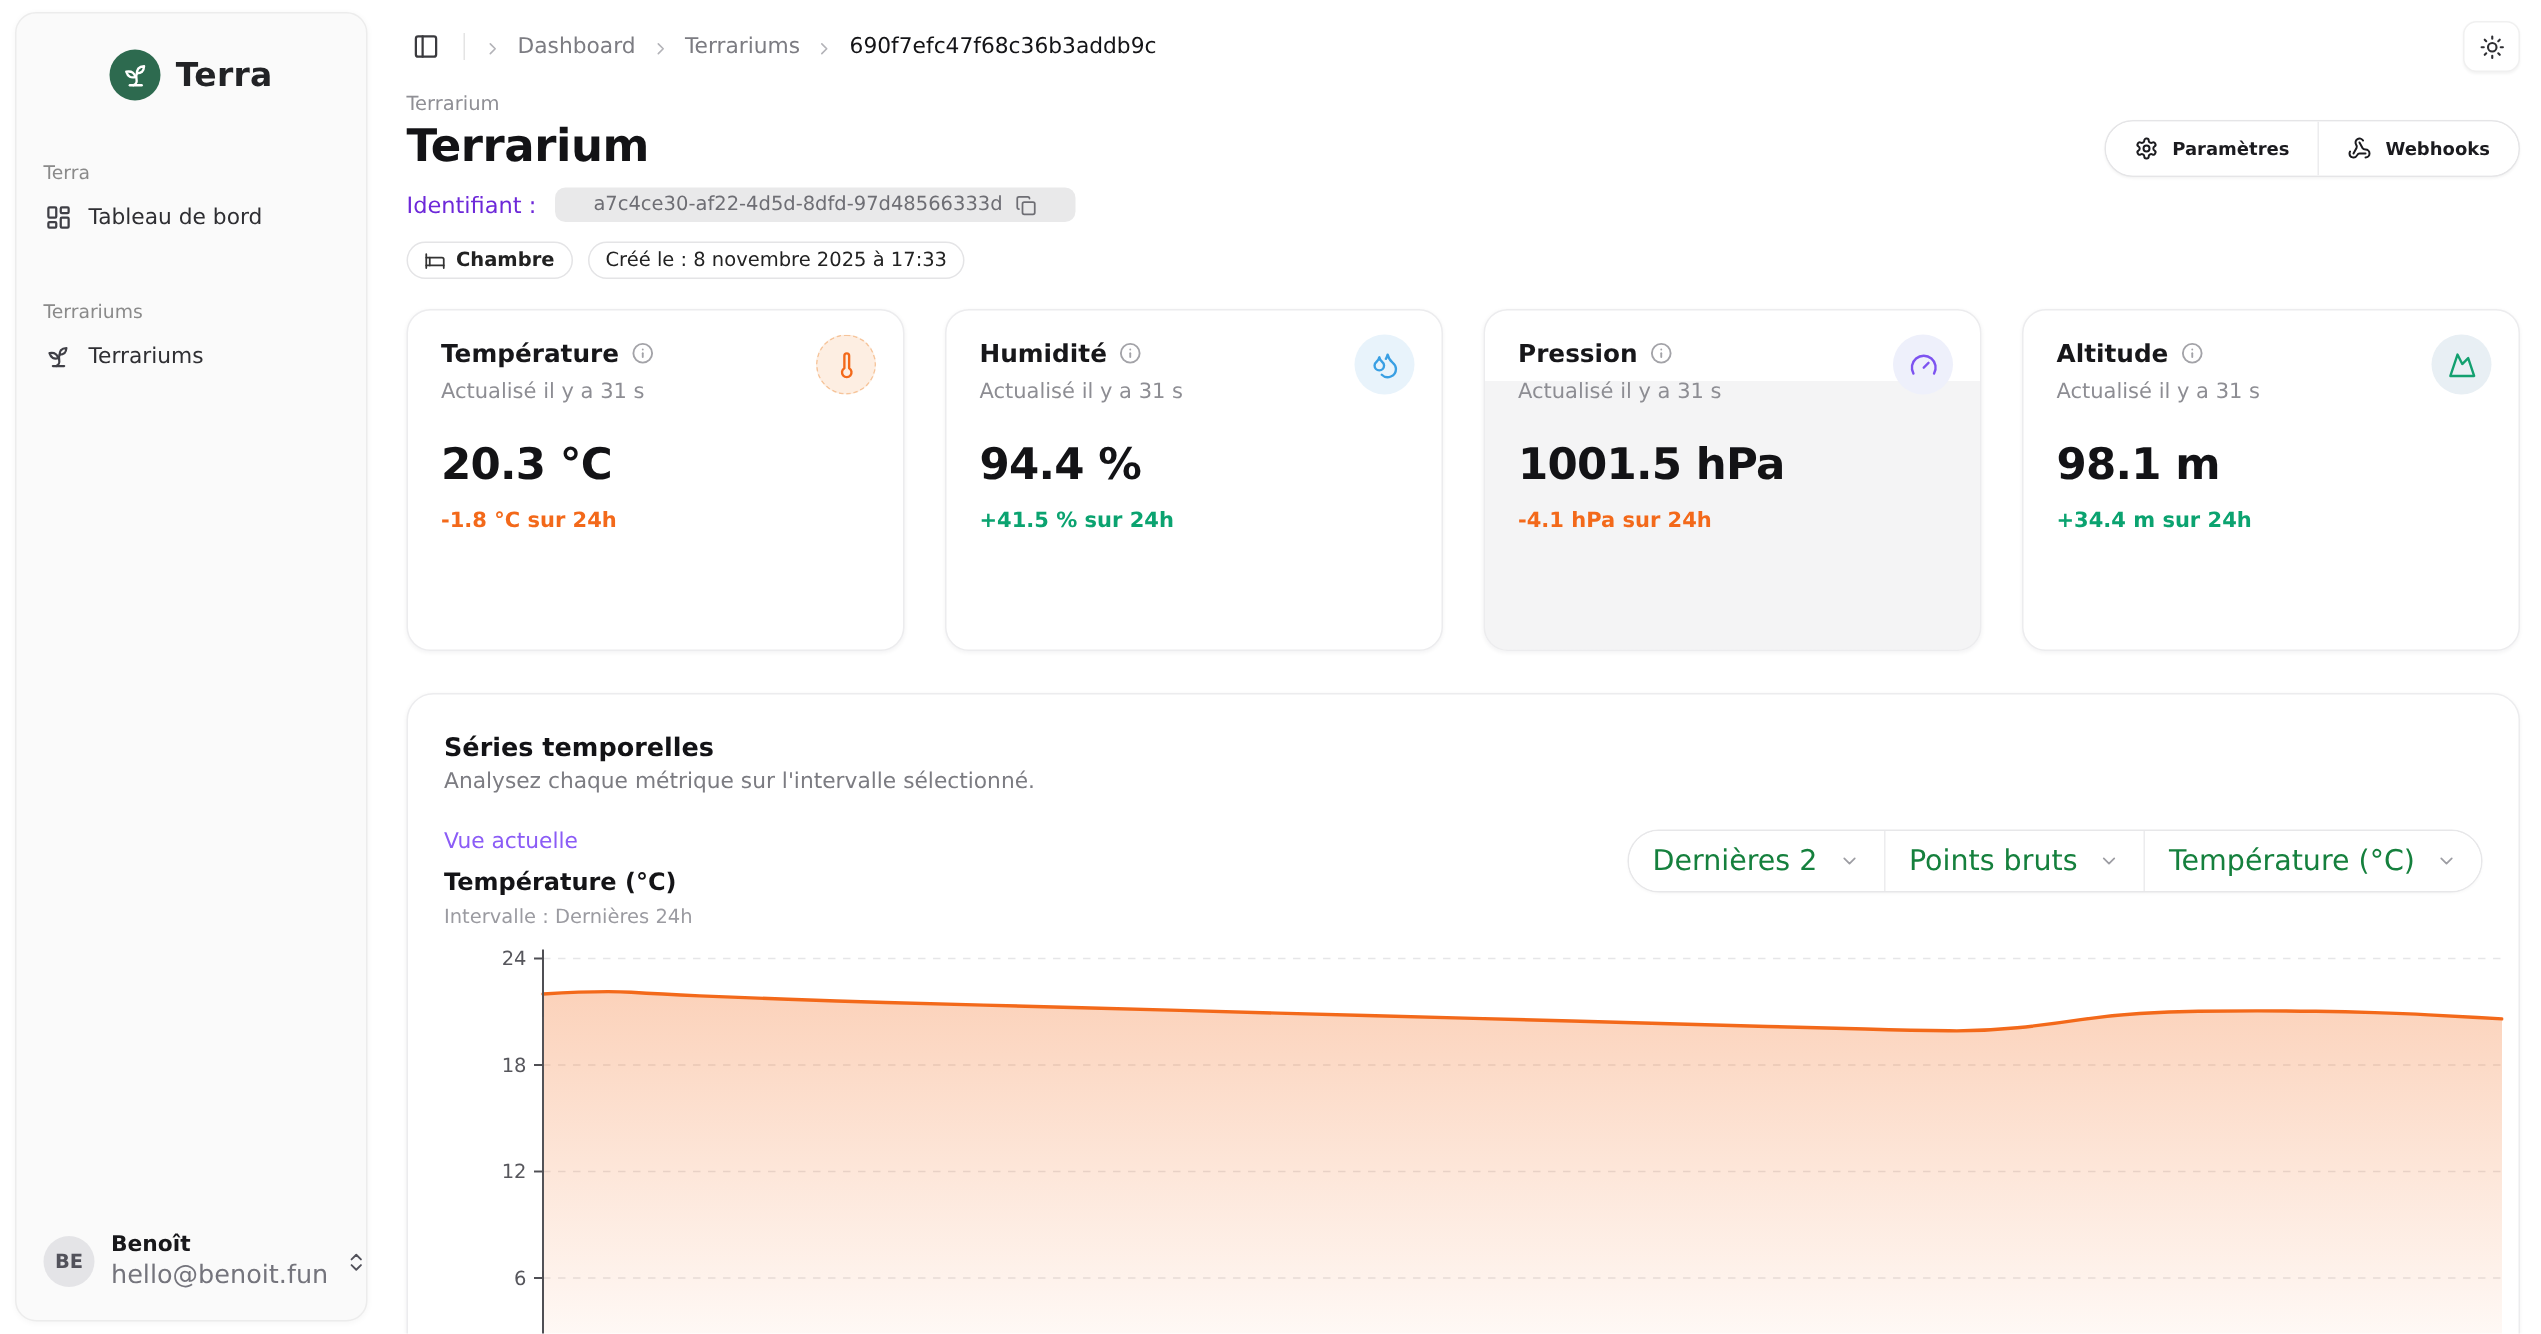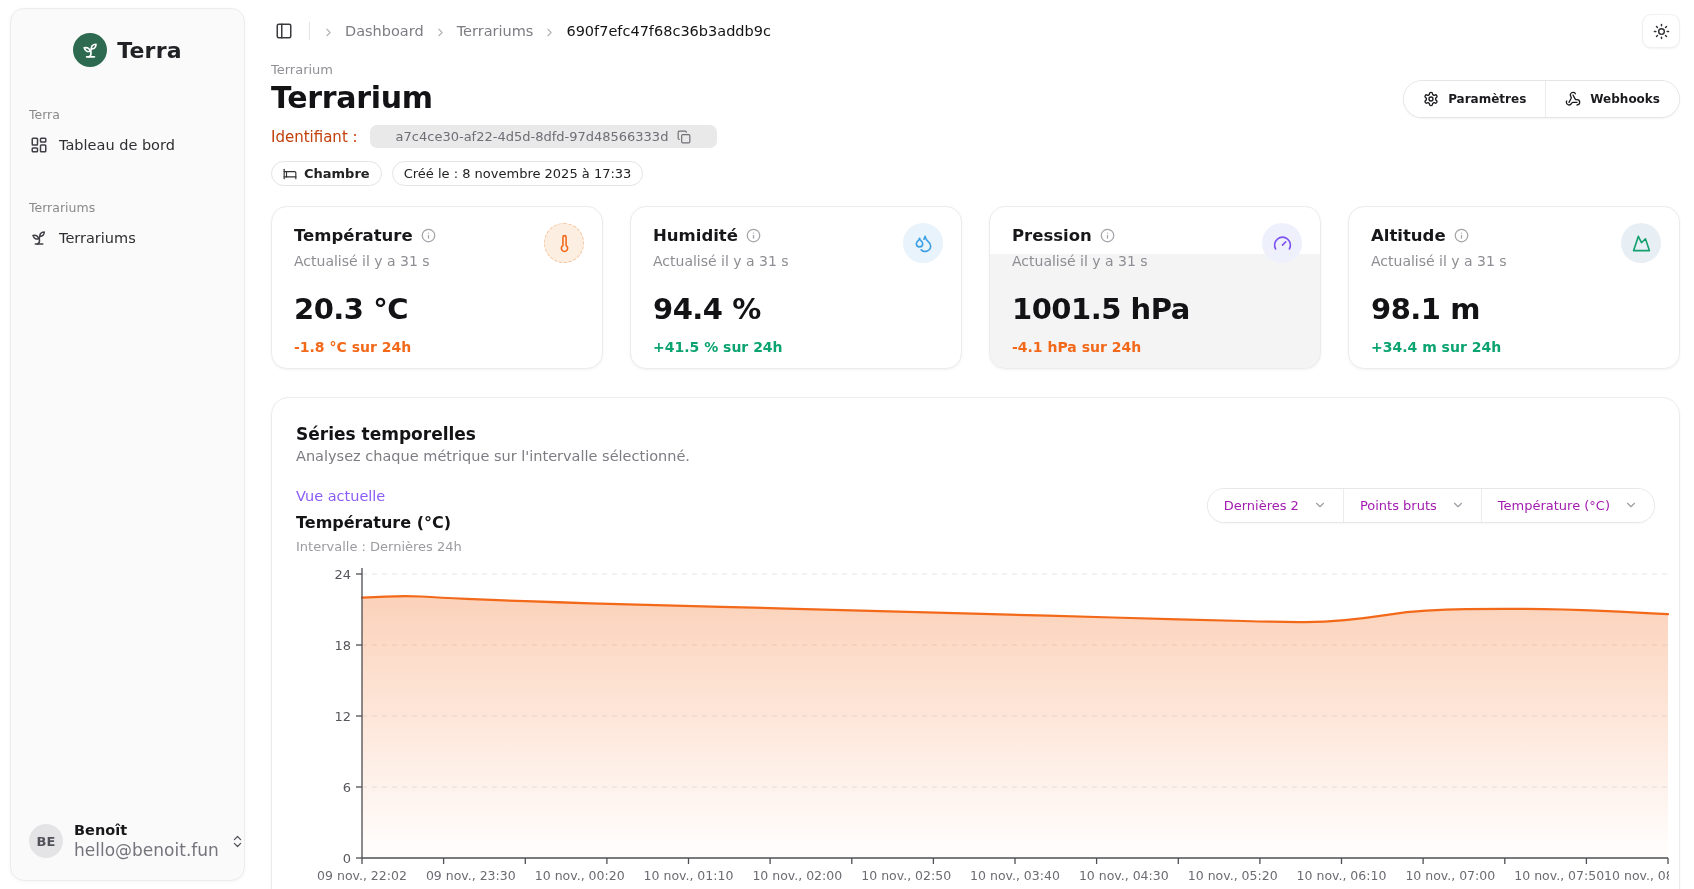--- a/index.html
+++ b/index.html
@@ -48,41 +48,41 @@
   .crumb.current { color:#141417; font-weight:500; cursor:default; }
   .theme-btn { margin-left:auto; width:38px; height:34px; border-radius:9px; background:#fff;
     border:1px solid #f0f0f0; box-shadow:0 1px 2px rgba(0,0,0,.05); display:flex;
     align-items:center; justify-content:center; color:#2f2f33; cursor:pointer; }
   .theme-btn svg { width:17px; height:17px; }
 
   .title-wrap { position:relative; margin-top:8px; }
   .eyebrow { font-size:13px; color:#8f8f95; }
   h1.page-title { font-size:30px; font-weight:800; color:#131316; letter-spacing:-.3px; margin:3px 0 10px; }
   .id-row { display:flex; align-items:center; gap:12px; }
-  .id-label { font-size:15px; color:#c2410c; }
+  .id-label { font-size:15px; color:#6d28d9; }
   .id-chip { display:flex; align-items:center; gap:9px; background:#e9e9ea; border-radius:7px;
     padding:4px 26px; font-size:13px; color:#6e6e74; }
   .id-chip .copy-btn { background:none; border:none; color:#6e6e74; cursor:pointer; display:flex; padding:0; }
   .id-chip .copy-btn svg { width:14px; height:14px; }
   .badges { display:flex; gap:10px; margin-top:13px; }
   .badge { display:flex; align-items:center; gap:7px; background:#fff; border:1px solid #e4e4e6;
     border-radius:999px; padding:4px 11px; font-size:13px; color:#222; }
   .badge svg { width:14px; height:14px; color:#333; }
   .badge.b-room { font-weight:600; }
   .actions { position:absolute; right:0; top:18px; display:flex; background:#fff;
     border:1px solid #e5e5e7; border-radius:21px; box-shadow:0 1px 2px rgba(0,0,0,.05); overflow:hidden; }
   .action-btn { display:flex; align-items:center; gap:9px; padding:10px 19px; background:#fff;
     border:none; font-size:12px; font-weight:600; color:#1b1b1f; cursor:pointer;
     font-family:inherit; }
   .action-btn + .action-btn { border-left:1px solid #ececee; }
   .action-btn svg { width:16px; height:16px; }
 
   
   .metrics { display:grid; grid-template-columns:repeat(4,1fr); gap:27px; margin-top:20px; }
-  .metric-card { position:relative; height:163px; background:#fff; border:1px solid #ececee;
+  .metric-card { position:relative; height:228px; background:#fff; border:1px solid #ececee;
     border-radius:16px; box-shadow:0 1px 3px rgba(16,24,40,.05); padding:19px 22px; }
   .metric-card.hl { background:linear-gradient(#ffffff 0 47px, #f4f4f5 47px 100%); }
   .m-head { display:flex; align-items:center; gap:8px; }
   .m-title { font-size:16.5px; font-weight:700; color:#17171a; }
   .m-info { color:#a3a3a8; display:flex; cursor:pointer; background:none; border:none; padding:0; }
   .m-info svg { width:15px; height:15px; }
   .m-updated { font-size:14px; color:#8d8d93; margin-top:8px; }
   .m-value { font-size:29px; font-weight:800; color:#131316; letter-spacing:-.5px; margin-top:23px; }
   .m-delta { font-size:14px; font-weight:600; margin-top:13px; }
   .m-badge { position:absolute; top:16px; right:18px; width:40px; height:40px; border-radius:50%;
@@ -93,22 +93,22 @@
   .ts-card { margin-top:28px; background:#fff; border:1px solid #ececee; border-radius:18px;
     box-shadow:0 1px 3px rgba(16,24,40,.05); padding:26px 24px; height:560px; }
   .ts-title { font-size:17px; font-weight:800; color:#131316; }
   .ts-sub { font-size:14.5px; color:#7c7c82; margin-top:4px; }
   .ts-row { display:flex; align-items:flex-start; margin-top:24px; }
   .ts-view { font-size:14.5px; color:#8b5cf6; }
   .ts-chart-title { font-size:16px; font-weight:800; color:#141417; margin-top:9px; }
   .ts-interval { font-size:13px; color:#9b9ba1; margin-top:7px; }
   .sel-group { margin-left:auto; display:flex; background:#fff; border:1px solid #e7e7e9;
     border-radius:21px; overflow:hidden; box-shadow:0 1px 2px rgba(0,0,0,.03); }
-  .sel { display:flex; gap:14px; padding:9px 16px; background:#fff; border:none;
-    font-size:13px; color:#a21caf; cursor:pointer; font-family:inherit; }
+  .sel { display:flex; align-items:center; gap:14px; padding:9px 16px; background:#fff; border:none;
+    font-size:19px; color:#15803d; cursor:pointer; font-family:inherit; }
   .sel + .sel { border-left:1px solid #ececee; }
   .sel svg { width:14px; height:14px; color:#9d9da3; }
   .chart-wrap { margin-top:6px; }
 </style>
 </head>
 <body>
 
 <aside class="sidebar">
   <div class="logo">
     <span class="logo-mark">

